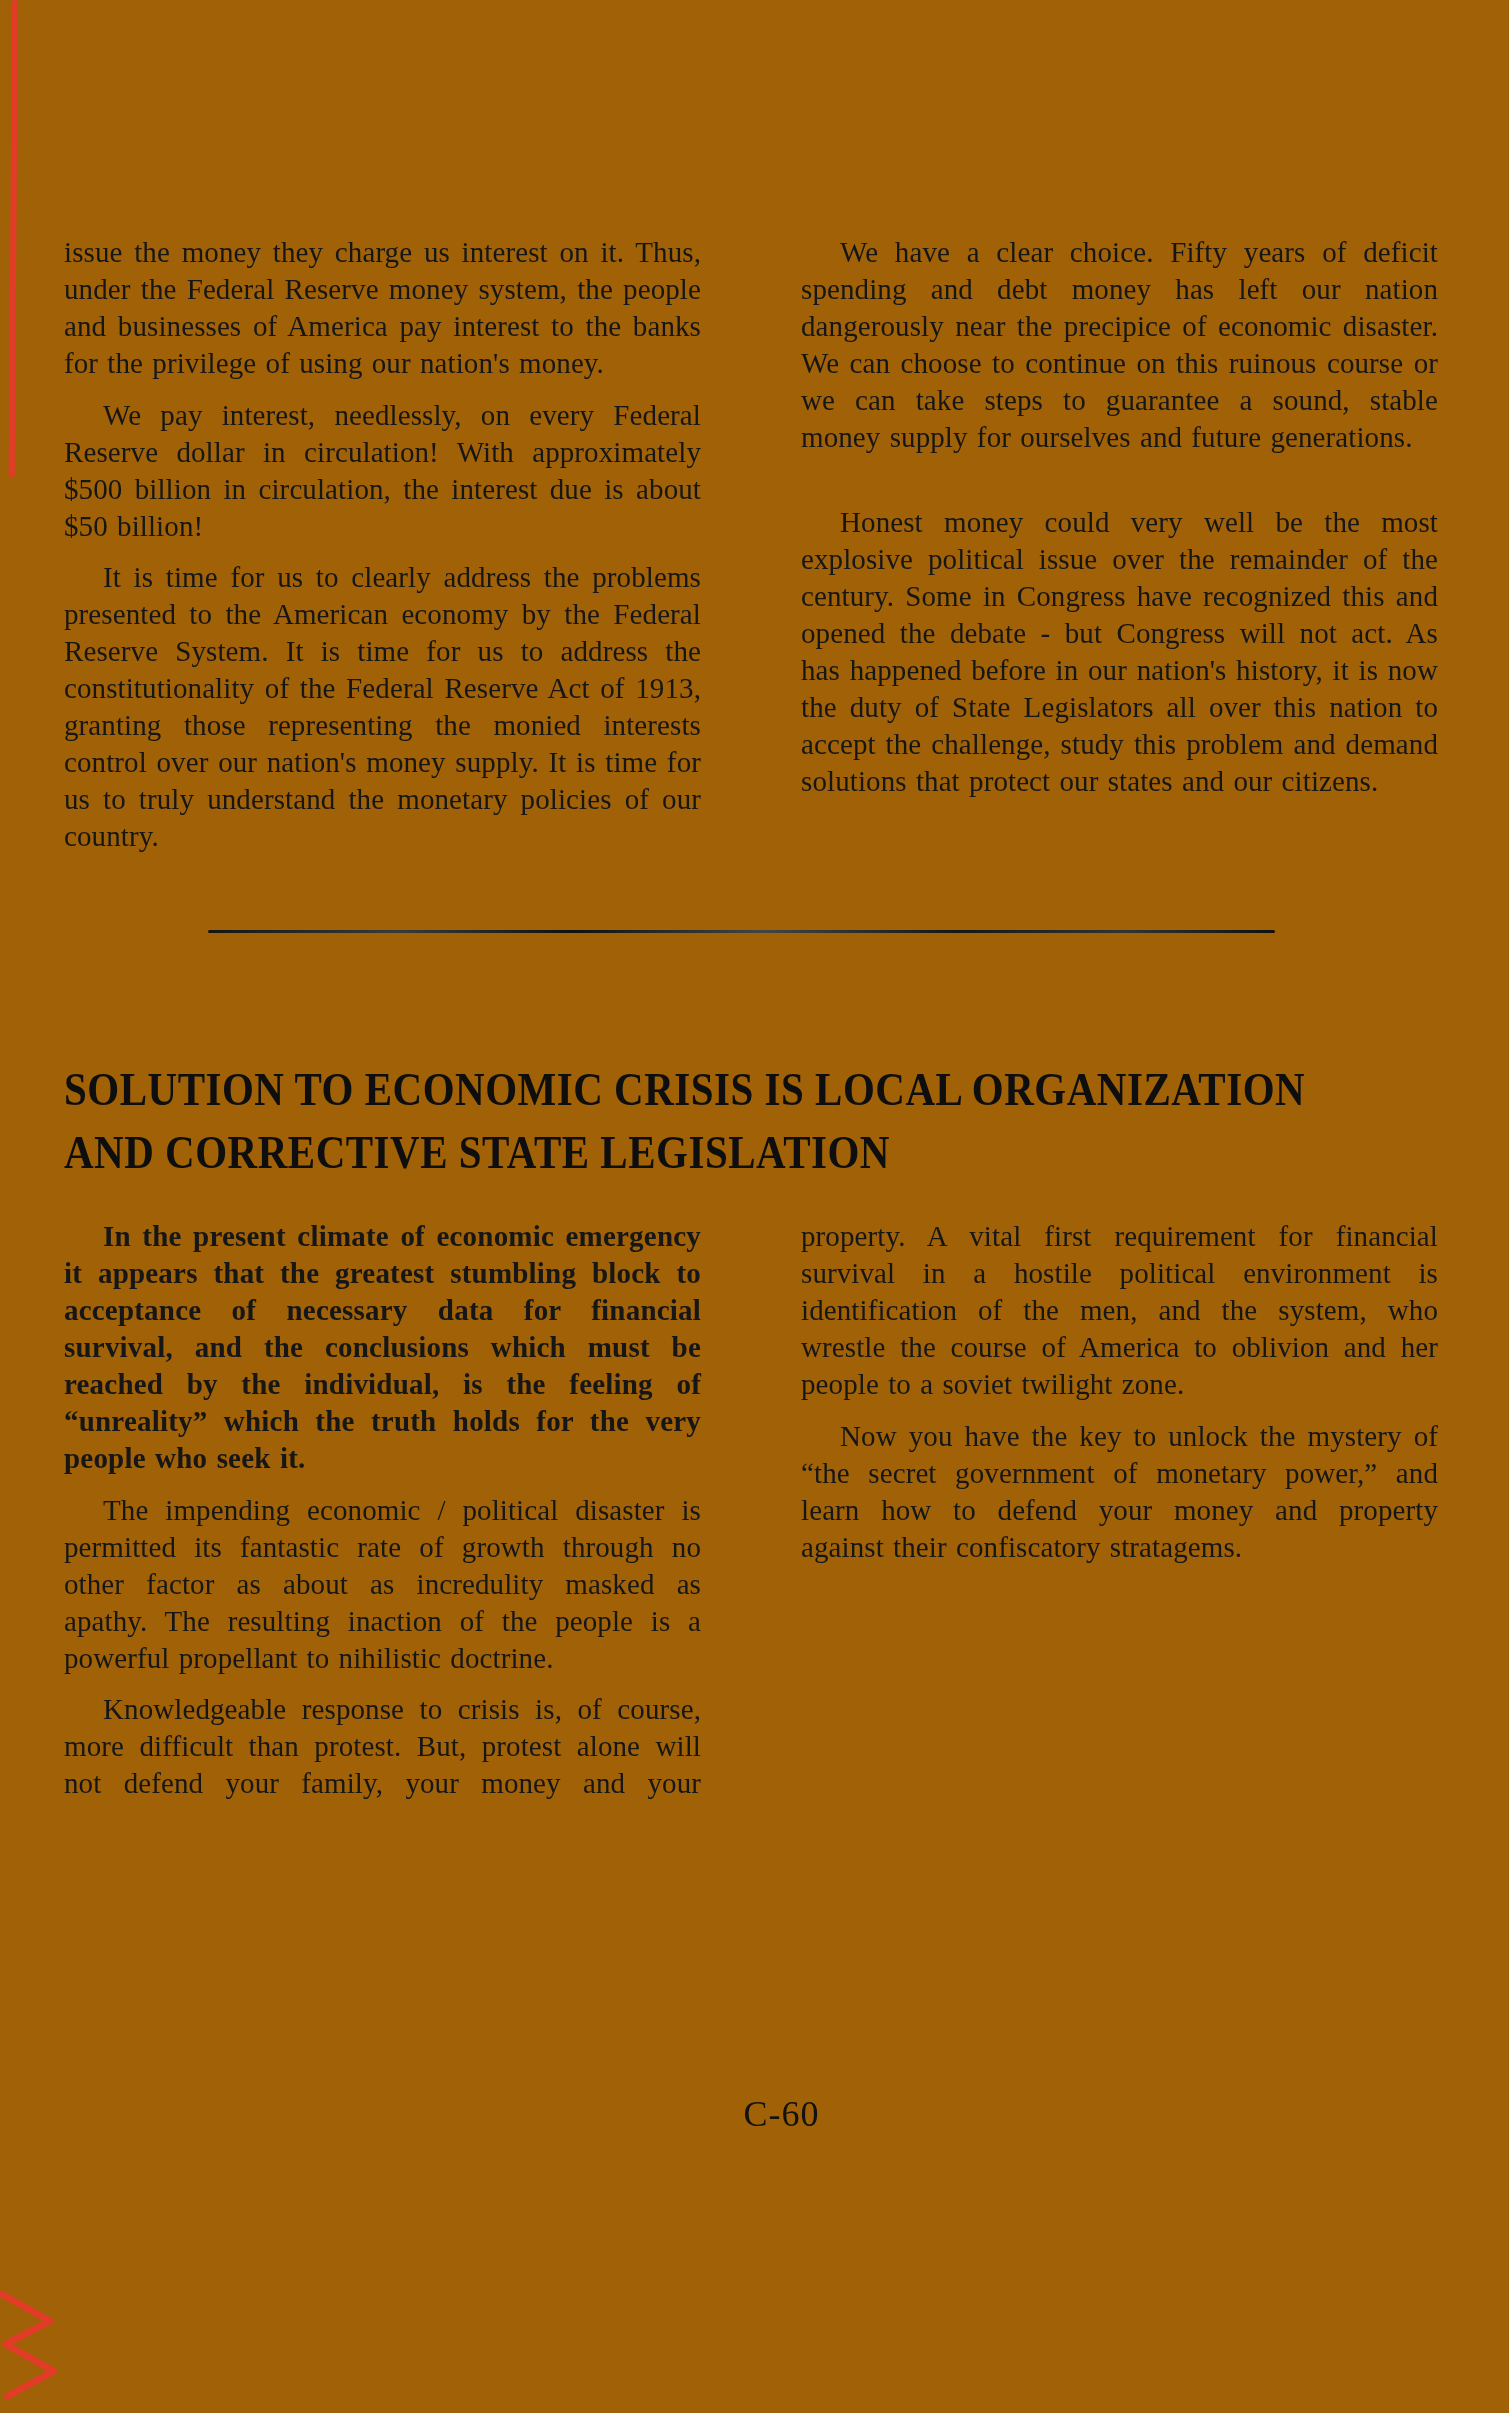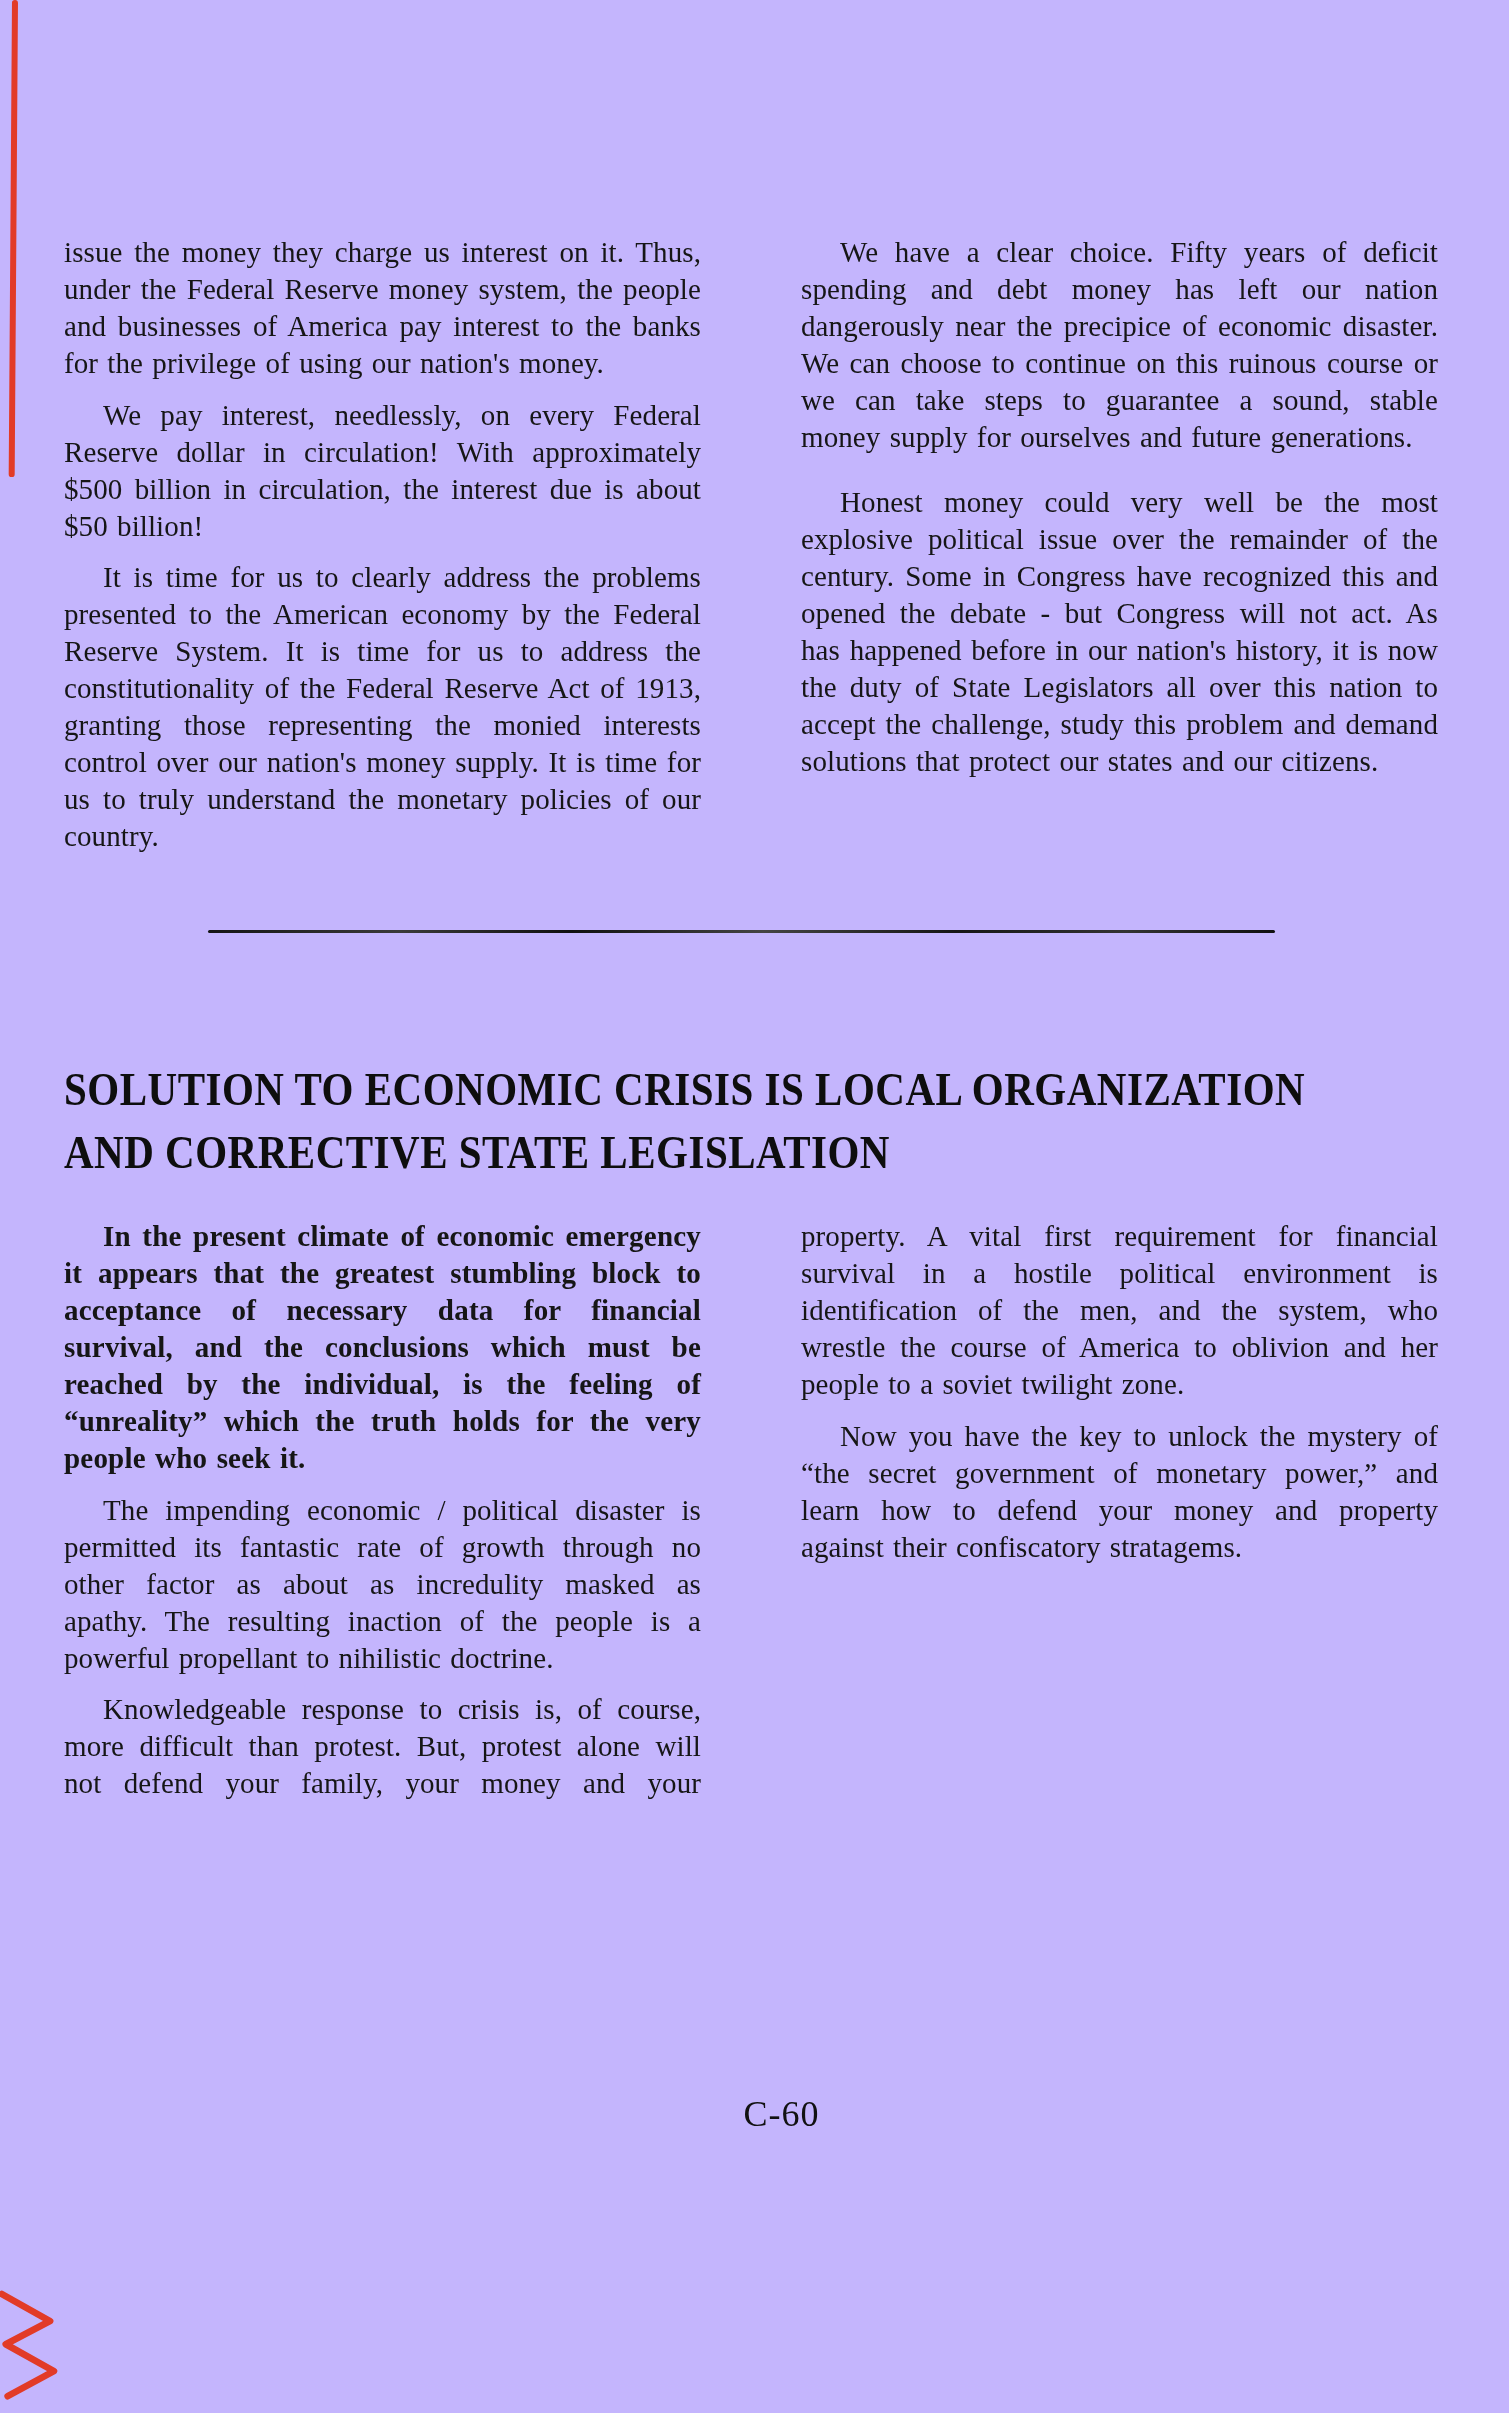--- a/index.html
+++ b/index.html
@@ -1,35 +1,35 @@
 <!DOCTYPE html>
 <html><head>
 <meta charset="utf-8">
 <style>
   html,body{margin:0;padding:0;background:#e8e8e8;}
   .page{
     position:relative;
     width:1509px;height:2414px;
-    background:#c4b5fd;
+    background:#a16207;
     overflow:hidden;
     font-family:"Liberation Serif","DejaVu Serif",serif;
     color:#161616;
   }
   .col{
     position:absolute;
     width:637px;
     text-align:justify;
     font-size:29px;
     line-height:37px;
     letter-spacing:0.1px;
     word-spacing:1.9px;
   }
   .col p{margin:0 0 14.5px 0;text-indent:39px;}
   .col p.noindent{text-indent:0;}
-  .col p.gap-large{margin-top:28px;}
+  .col p.gap-large{margin-top:48px;}
   .col p.bold{font-weight:700;letter-spacing:0.2px;}
   .col p.justify-last{text-align-last:justify;}
   .col-top-left{left:64px;top:234px;}
   .col-top-right{left:801px;top:234px;}
   .col-low-left{left:64px;top:1218px;}
   .col-low-right{left:801px;top:1218px;}
   .divider{
     position:absolute;left:208px;top:930px;width:1067px;height:2.9px;
     background:linear-gradient(90deg,#151515 0%,#3a3a3a 18%,#101010 34%,#444 52%,#161616 70%,#333 86%,#101010 100%);
     border-radius:1.9px;

